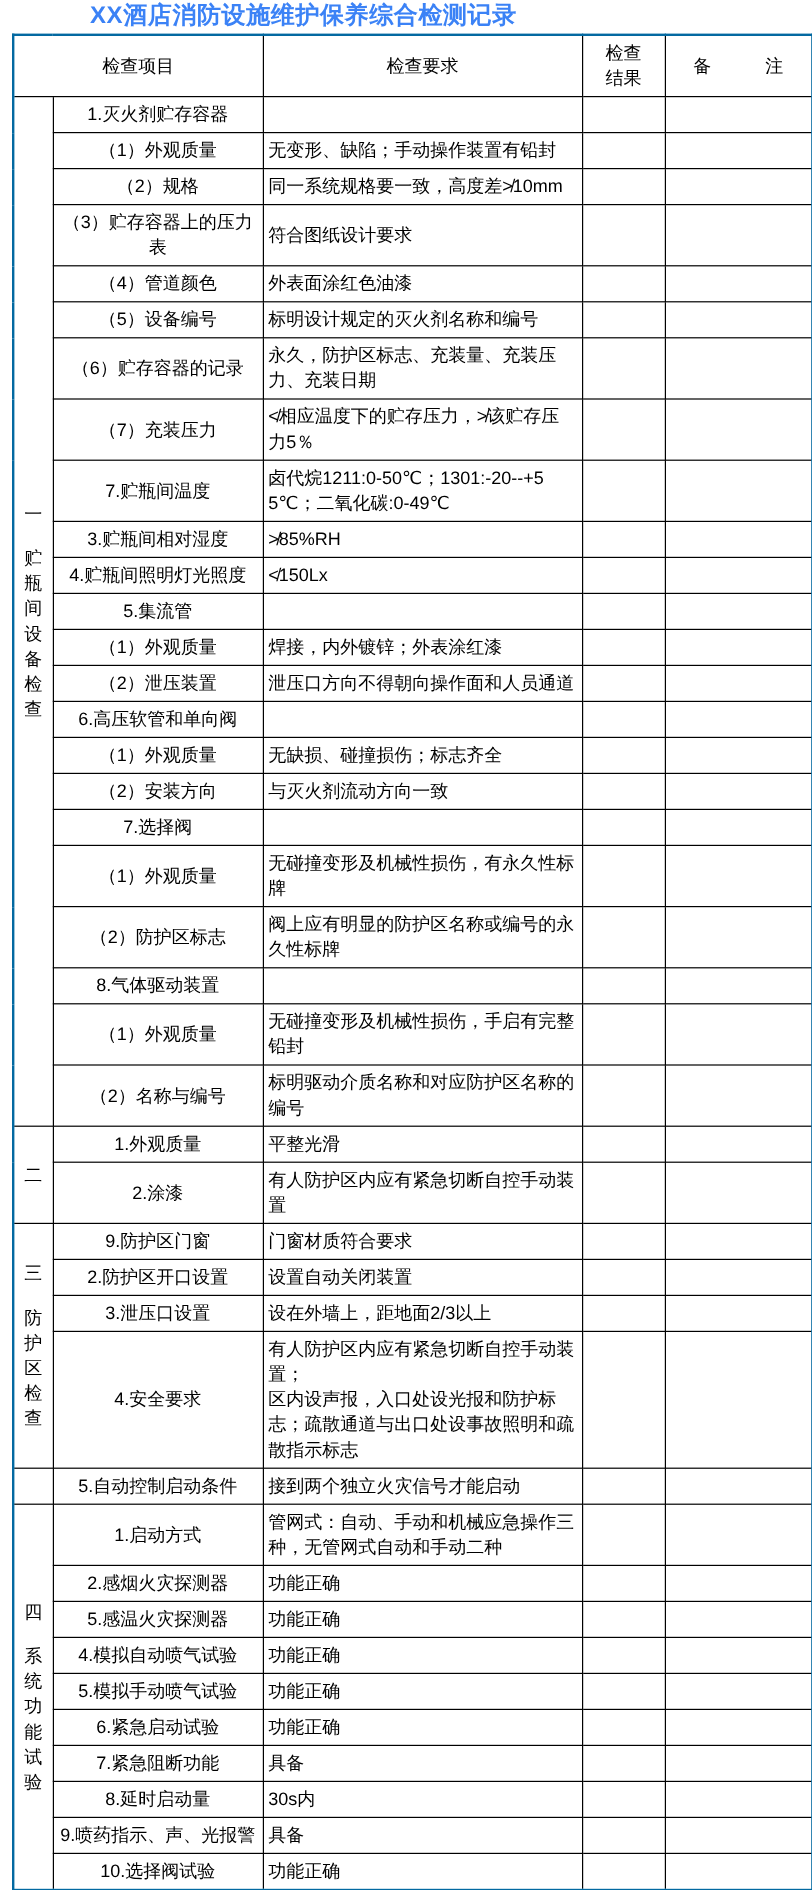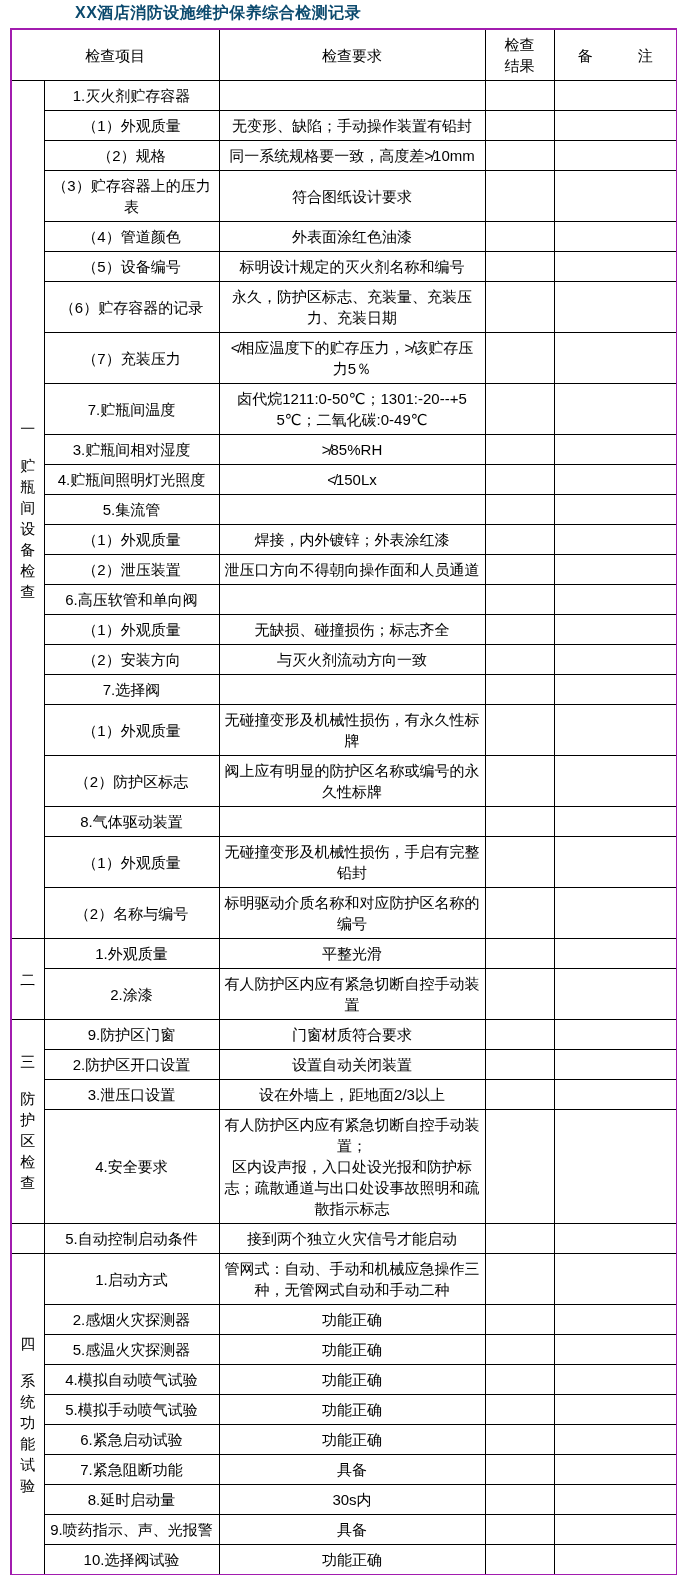--- a/index.html
+++ b/index.html
@@ -10,33 +10,33 @@
     font-family: "Liberation Sans", "DejaVu Sans", sans-serif;
     color: #000000;
   }
   .page {
     width: 677px;
     min-height: 1575px;
     background: #ffffff;
     box-sizing: border-box;
   }
   .doc-title {
-    color: #0c4a6e;
+    color: #3b82f6;
     font-weight: bold;
-    font-size: 16px;
+    font-size: 20px;
     line-height: 20px;
     margin: 3px 0 5px 75px;
     letter-spacing: 0.5px;
   }
   table.record {
     border-collapse: collapse;
     table-layout: fixed;
     margin-left: 10px;
     width: 666px;
-    border: 2px solid #a21caf;
+    border: 2px solid #0369a1;
   }
   table.record th,
   table.record td {
     border: 1px solid #000;
     font-size: 15px;
     font-weight: normal;
     line-height: 21px;
     vertical-align: middle;
     box-sizing: border-box;
     padding: 4px;
@@ -47,21 +47,21 @@
     height: 43px;
     padding: 2px;
   }
   .pre { white-space: pre-line; }
   .item-cell {
     text-align: center;
     padding: 5px 10px 5px 5px;
     word-break: break-all;
   }
   .req-cell {
-    text-align: center;
+    text-align: left;
     padding: 5px 8px 5px 6px;
     word-break: break-all;
     white-space: pre-line;
   }
   .result-cell, .remark-cell { padding: 4px; }
   .sec-cell {
     text-align: center;
     vertical-align: top;
     padding: 2px 0;
     line-height: 22px;

